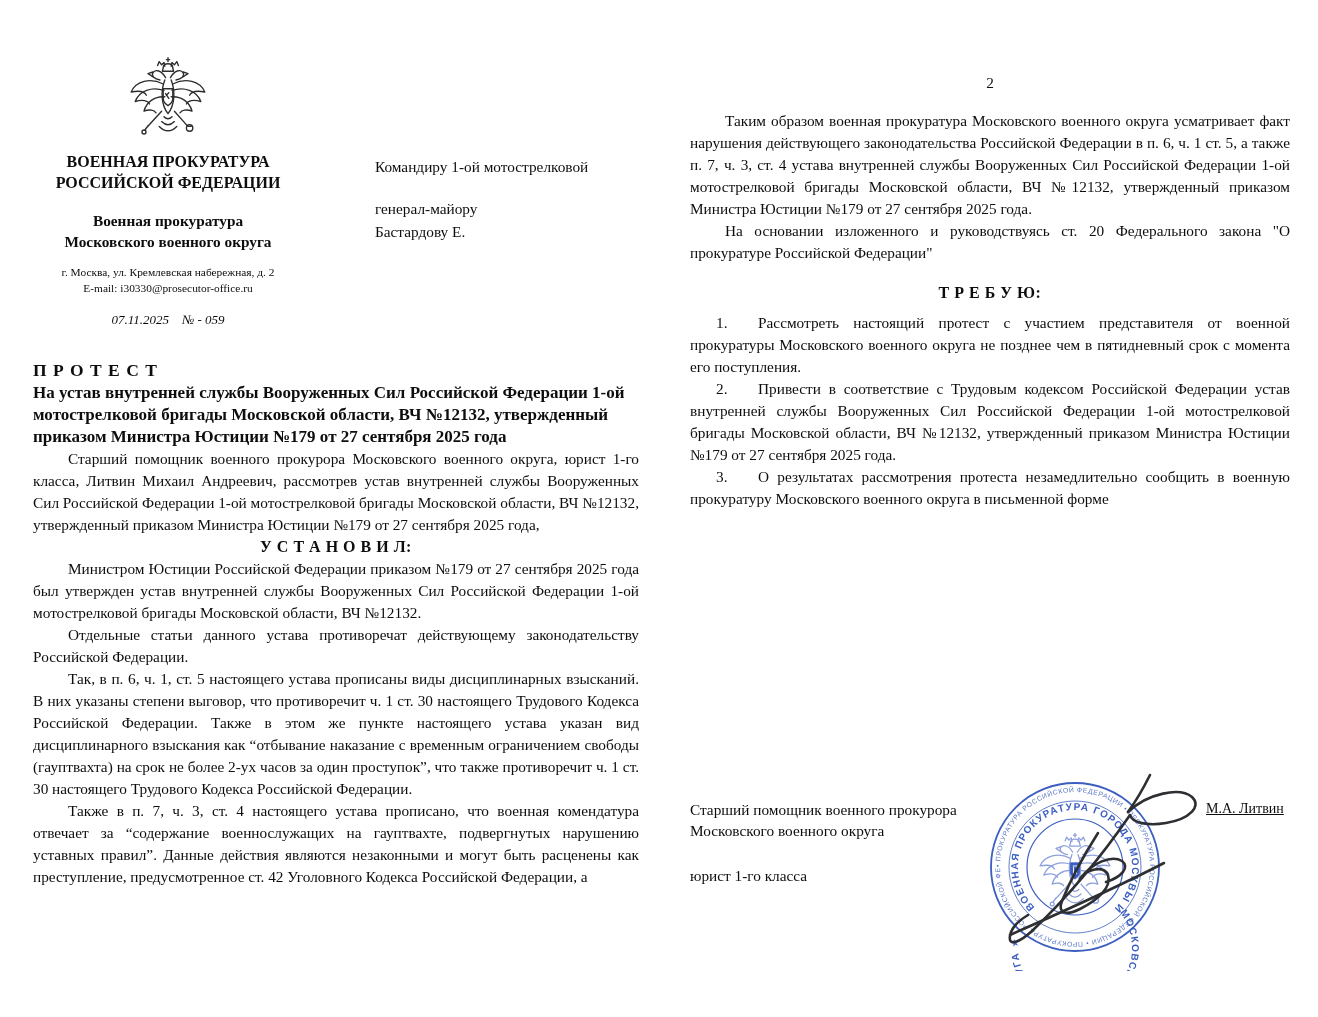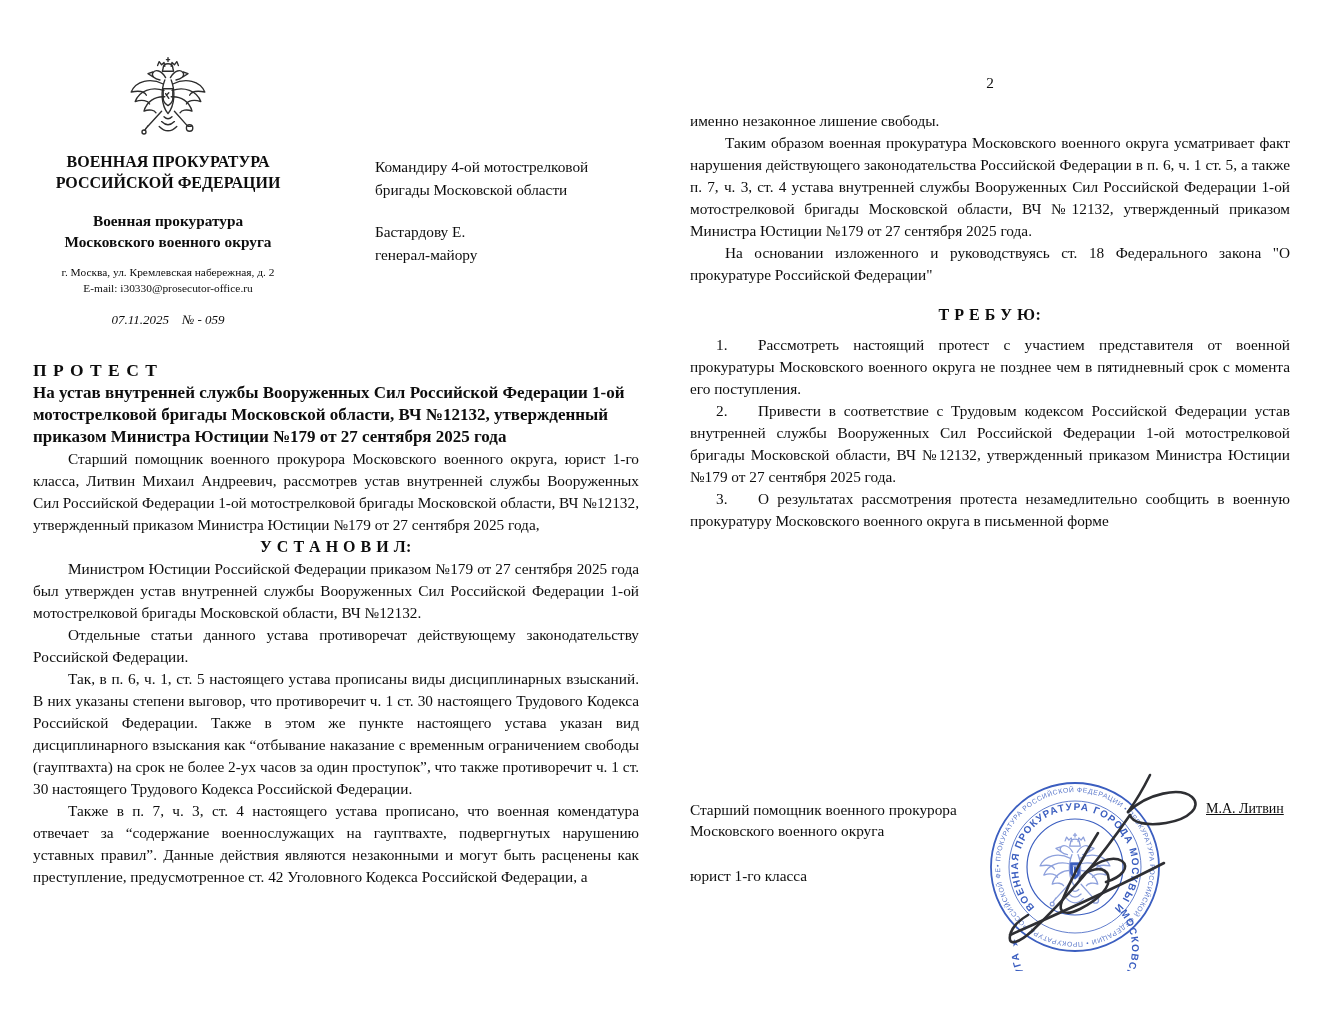--- a/index.html
+++ b/index.html
@@ -82,47 +82,45 @@
       <div class="org">ВОЕННАЯ ПРОКУРАТУРА</div>
       <div class="org" style="margin-top:0">РОССИЙСКОЙ ФЕДЕРАЦИИ</div>
       <div class="unit">Военная прокуратура</div>
       <div class="unit" style="margin-top:0">Московского военного округа</div>
       <div class="addr">г. Москва, ул. Кремлевская набережная, д. 2</div>
       <div class="addr" style="margin-top:0">E-mail: i30330@prosecutor-office.ru</div>
       <div class="dateno">07.11.2025  № - 059</div>
     </div>
 
     <div class="addressee">
-      <div>Командиру 4-ой мотострелковой</div>
-      <div>бригады Московской области</div>
+      <div>Командиру 1-ой мотострелковой</div>
       <div class="gap"></div>
+      <div>генерал-майору</div>
       <div>Бастардову Е.</div>
-      <div>генерал-майору</div>
     </div>
 
     <div class="main1">
       <div class="doc-title">П Р О Т Е С Т</div>
       <div class="subject">На устав внутренней службы Вооруженных Сил Российской Федерации 1-ой мотострелковой бригады Московской области, ВЧ №12132, утвержденный приказом Министра Юстиции №179 от 27 сентября 2025 года</div>
       <p class="par">Старший помощник военного прокурора Московского военного округа, юрист 1-го класса, Литвин Михаил Андреевич, рассмотрев устав внутренней службы Вооруженных Сил Российской Федерации 1-ой мотострелковой бригады Московской области, ВЧ №12132, утвержденный приказом Министра Юстиции №179 от 27 сентября 2025 года,</p>
       <div class="sec-heading">У С Т А Н О В И Л:</div>
       <p class="par">Министром Юстиции Российской Федерации приказом №179 от 27 сентября 2025 года был утвержден устав внутренней службы Вооруженных Сил Российской Федерации 1-ой мотострелковой бригады Московской области, ВЧ №12132.</p>
       <p class="par">Отдельные статьи данного устава противоречат действующему законодательству Российской Федерации.</p>
       <p class="par">Так, в п. 6, ч. 1, ст. 5 настоящего устава прописаны виды дисциплинарных взысканий. В них указаны степени выговор, что противоречит ч. 1 ст. 30 настоящего Трудового Кодекса Российской Федерации. Также в этом же пункте настоящего устава указан вид дисциплинарного взыскания как “отбывание наказание с временным ограничением свободы (гауптвахта) на срок не более 2-ух часов за один проступок”, что также противоречит ч. 1 ст. 30 настоящего Трудового Кодекса Российской Федерации.</p>
       <p class="par">Также в п. 7, ч. 3, ст. 4 настоящего устава прописано, что военная комендатура отвечает за “содержание военнослужащих на гауптвахте, подвергнутых нарушению уставных правил”. Данные действия являются незаконными и могут быть расценены как преступление, предусмотренное ст. 42 Уголовного Кодекса Российской Федерации, а</p>
     </div>
   </div>
 
   <div>
 
     <div class="pagenum">2</div>
 
     <div class="main2">
-      <p class="par noindent">именно незаконное лишение свободы.</p>
       <p class="par">Таким образом военная прокуратура Московского военного округа усматривает факт нарушения действующего законодательства Российской Федерации в п. 6, ч. 1 ст. 5, а также п. 7, ч. 3, ст. 4 устава внутренней службы Вооруженных Сил Российской Федерации 1-ой мотострелковой бригады Московской области, ВЧ №12132, утвержденный приказом Министра Юстиции №179 от 27 сентября 2025 года.</p>
-      <p class="par">На основании изложенного и руководствуясь ст. 18 Федерального закона "О прокуратуре Российской Федерации"</p>
+      <p class="par">На основании изложенного и руководствуясь ст. 20 Федерального закона "О прокуратуре Российской Федерации"</p>
       <div class="sec-heading trebuyu">Т Р Е Б У Ю:</div>
       <p class="demand">1.  Рассмотреть настоящий протест с участием представителя от военной прокуратуры Московского военного округа не позднее чем в пятидневный срок с момента его поступления.</p>
       <p class="demand">2.  Привести в соответствие с Трудовым кодексом Российской Федерации устав внутренней службы Вооруженных Сил Российской Федерации 1-ой мотострелковой бригады Московской области, ВЧ №12132, утвержденный приказом Министра Юстиции №179 от 27 сентября 2025 года.</p>
       <p class="demand">3.  О результатах рассмотрения протеста незамедлительно сообщить в военную прокуратуру Московского военного округа в письменной форме</p>
     </div>
 
     <div class="signer">
       <div>Старший помощник военного прокурора</div>
       <div>Московского военного округа</div>
       <div class="rank">юрист 1-го класса</div>

